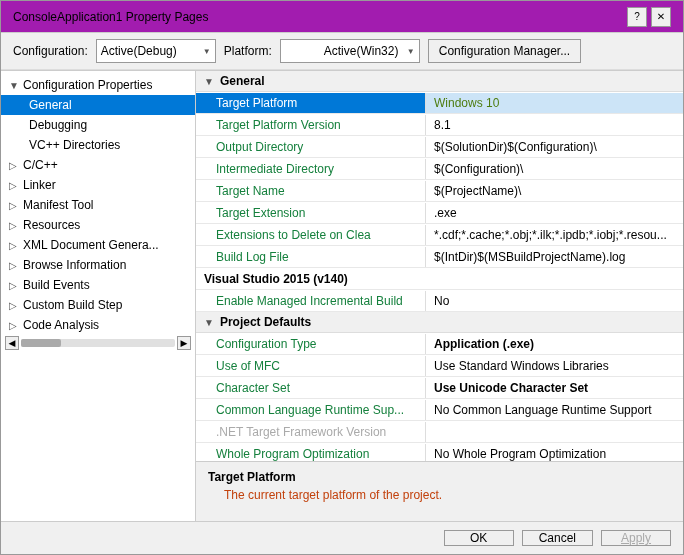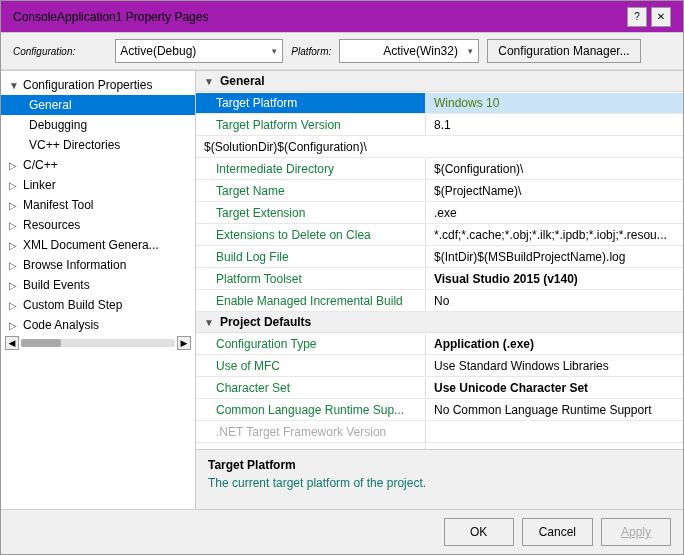--- a/index.html
+++ b/index.html
@@ -54,36 +54,35 @@
     .config-row {
       display: flex;
       align-items: center;
       padding: 6px 12px;
       gap: 8px;
       background: #f0f0f0;
       border-bottom: 1px solid #ddd;
       flex-wrap: wrap;
     }
     .config-label {
-      font-size: 10px;
+      font-size: 12px;
       color: #000;
-      font-style: italic;
     }
     .select-box {
       height: 24px;
       border: 1px solid #999;
       background: #fff;
       padding: 0 4px;
       font-size: 12px;
       display: flex;
       align-items: center;
       justify-content: space-between;
       cursor: pointer;
     }
-    .select-box.config-select { width: 168px; margin-left: 32px; }
+    .select-box.config-select { width: 120px; }
     .select-box.platform-select { width: 140px; padding-left: 43px; }
     .select-arrow {
       font-size: 8px;
       margin-left: 6px;
       color: #555;
     }
     .config-manager-btn {
       height: 24px;
       border: 1px solid #999;
       background: #f0f0f0;
@@ -180,33 +179,34 @@
       background: #f0f0f0;
       min-height: 60px;
     }
     .info-title {
       font-weight: bold;
       font-size: 12px;
       margin-bottom: 4px;
     }
     .info-text {
       font-size: 12px;
-      color: #0f766e;
+      color: #c2410c;
+      margin-left: 16px;
     }
     .bottom-bar {
       display: flex;
       justify-content: flex-end;
       align-items: center;
       padding: 8px 12px;
       gap: 8px;
       background: #f0f0f0;
       border-top: 1px solid #ccc;
     }
     .dialog-btn {
-      height: 28px;
+      height: 16px;
       min-width: 70px;
       border: 1px solid #999;
       background: #f0f0f0;
       font-size: 12px;
       cursor: pointer;
       padding: 0 16px;
       display: flex;
       align-items: center;
       justify-content: center;
     }
@@ -325,20 +325,21 @@
 
         <div class="prop-row selected-row">
           <div class="prop-name indent">Target Platform</div>
           <div class="prop-value">Windows 10</div>
         </div>
         <div class="prop-row">
           <div class="prop-name indent">Target Platform Version</div>
           <div class="prop-value">8.1</div>
         </div>
         <div class="prop-row">
+          <div class="prop-name indent">Output Directory</div>
           <div class="prop-value">$(SolutionDir)$(Configuration)\</div>
         </div>
         <div class="prop-row">
           <div class="prop-name indent">Intermediate Directory</div>
           <div class="prop-value">$(Configuration)\</div>
         </div>
         <div class="prop-row">
           <div class="prop-name indent">Target Name</div>
           <div class="prop-value">$(ProjectName)\</div>
         </div>
@@ -348,21 +349,20 @@
         </div>
         <div class="prop-row">
           <div class="prop-name indent">Extensions to Delete on Clea</div>
           <div class="prop-value">*.cdf;*.cache;*.obj;*.ilk;*.ipdb;*.iobj;*.resou...</div>
         </div>
         <div class="prop-row">
           <div class="prop-name indent">Build Log File</div>
           <div class="prop-value">$(IntDir)$(MSBuildProjectName).log</div>
         </div>
         <div class="prop-row">
-          <div class="prop-name indent">Platform Toolset</div>
           <div class="prop-value bold">Visual Studio 2015 (v140)</div>
         </div>
         <div class="prop-row">
           <div class="prop-name indent">Enable Managed Incremental Build</div>
           <div class="prop-value">No</div>
         </div>
 
         <div class="section-row">
           <span class="section-arrow-span">▼</span>
           <span class="section-title-span">Project Defaults</span>

